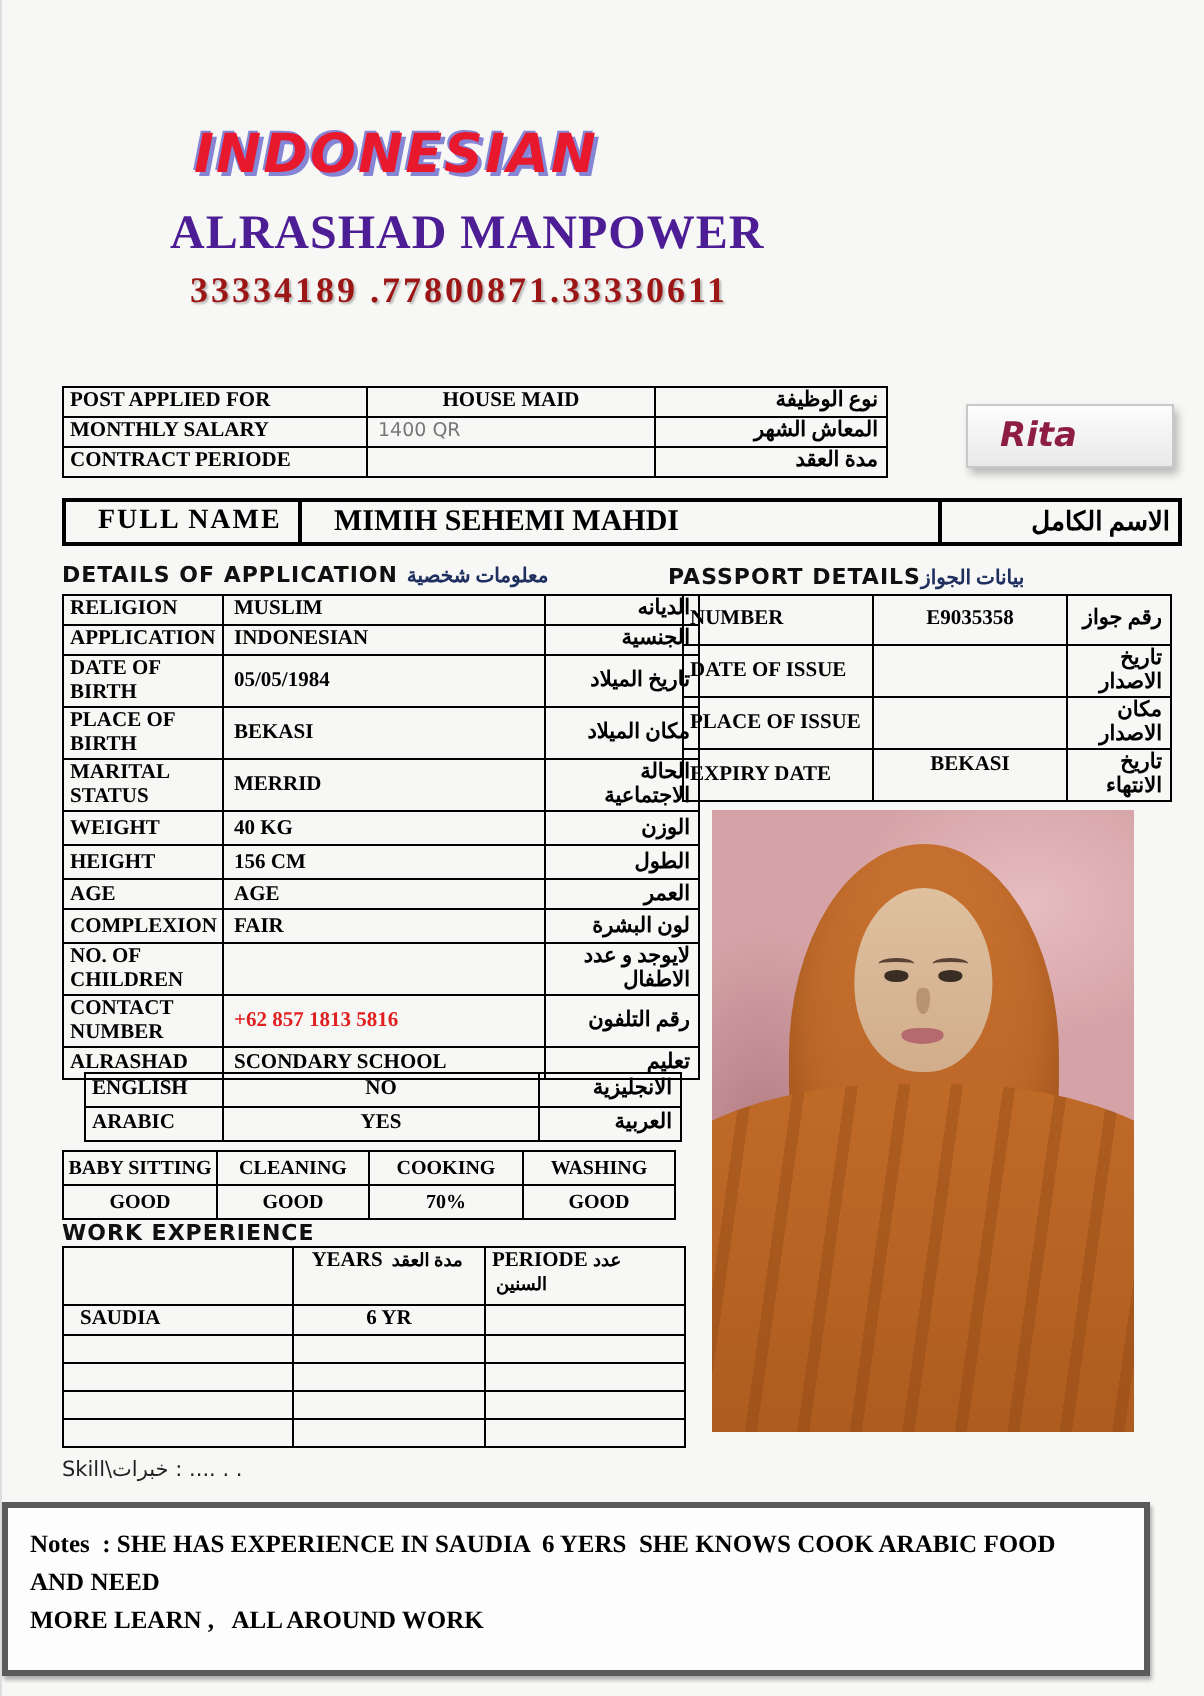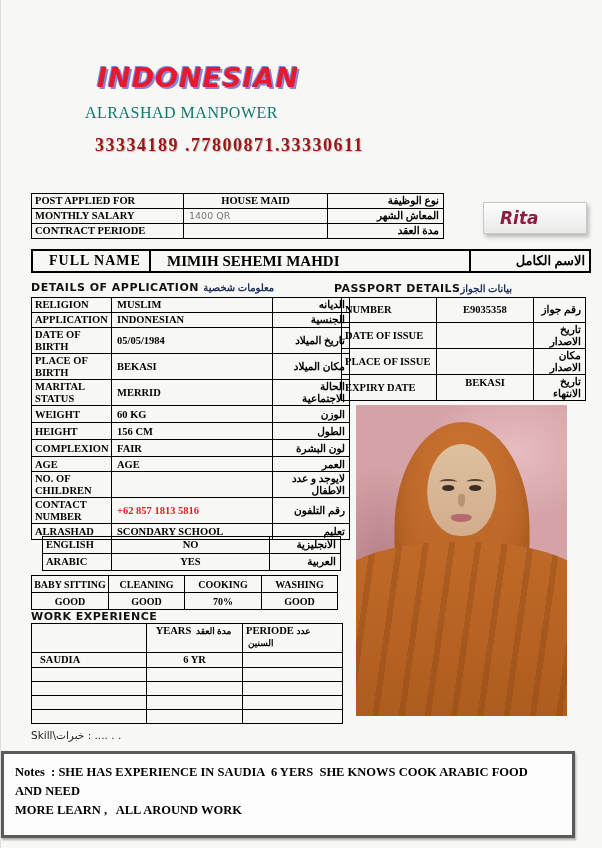--- a/index.html
+++ b/index.html
@@ -5,22 +5,22 @@
   * { margin:0; padding:0; box-sizing:border-box; }
   html,body { width:602px; height:848px; }
   body { font-family:"Liberation Serif", serif; background:#f0f0ee; }
   .page { position:relative; width:602px; height:848px; background:#f7f7f5; overflow:hidden;
           border-left:1px solid #ddd; }
 
   
   .h-title { position:absolute; left:96px; top:62px; font-family:"DejaVu Sans",sans-serif;
              font-style:italic; font-weight:bold; font-size:27px; letter-spacing:1px;
              color:#e8192d; text-shadow:2px 2px 0 #8585d6, -1px -1px 0 #8585d6; }
-  .h-agency { position:absolute; left:84px; top:104px; font-size:16px; font-weight:normal;
-              color:#0f766e; letter-spacing:.5px; }
+  .h-agency { position:absolute; left:84px; top:104px; font-size:24px; font-weight:bold;
+              color:#4c1d95; letter-spacing:.5px; }
   .h-agency-ar { position:absolute; left:300px; top:88px; font-size:20px; font-weight:bold;
                  color:#3c3cae; direction:rtl; }
   .h-phones { position:absolute; left:94px; top:135px; font-size:18px; font-weight:bold;
               color:#9c1616; letter-spacing:1.5px; text-shadow:1px 1px 1px #bbb; }
 
   
   table { border-collapse:collapse; table-layout:fixed; }
   td { border:1px solid #000; overflow:hidden; vertical-align:middle; }
   .lbl { font-weight:bold; font-size:10.5px; padding:1px 3px; line-height:1.1; }
   .val { font-weight:bold; font-size:10.5px; padding:1px 5px; line-height:1.1; }
@@ -185,37 +185,37 @@
       <td class="val">BEKASI</td>
       <td class="ar">مكان الميلاد</td>
     </tr>
     <tr class="td-tall">
       <td class="lbl">MARITAL STATUS</td>
       <td class="val">MERRID</td>
       <td class="ar">الحالة الاجتماعية</td>
     </tr>
     <tr style="height:17px">
       <td class="lbl">WEIGHT</td>
-      <td class="val">60  KG</td>
+      <td class="val">40  KG</td>
       <td class="ar">الوزن</td>
     </tr>
     <tr style="height:17px">
       <td class="lbl">HEIGHT</td>
       <td class="val">156  CM</td>
       <td class="ar">الطول</td>
     </tr>
+    <tr>
+      <td class="lbl">AGE</td>
+      <td class="val">AGE</td>
+      <td class="ar">العمر</td>
+    </tr>
     <tr style="height:17px">
       <td class="lbl">COMPLEXION</td>
       <td class="val">FAIR</td>
       <td class="ar">لون البشرة</td>
-    </tr>
-    <tr>
-      <td class="lbl">AGE</td>
-      <td class="val">AGE</td>
-      <td class="ar">العمر</td>
     </tr>
     <tr class="td-tall">
       <td class="lbl">NO. OF CHILDREN</td>
       <td class="val"></td>
       <td class="ar">لايوجد و عدد الاطفال</td>
     </tr>
     <tr class="td-tall">
       <td class="lbl">CONTACT NUMBER</td>
       <td class="val red-val">+62 857 1813 5816</td>
       <td class="ar">رقم التلفون</td>

